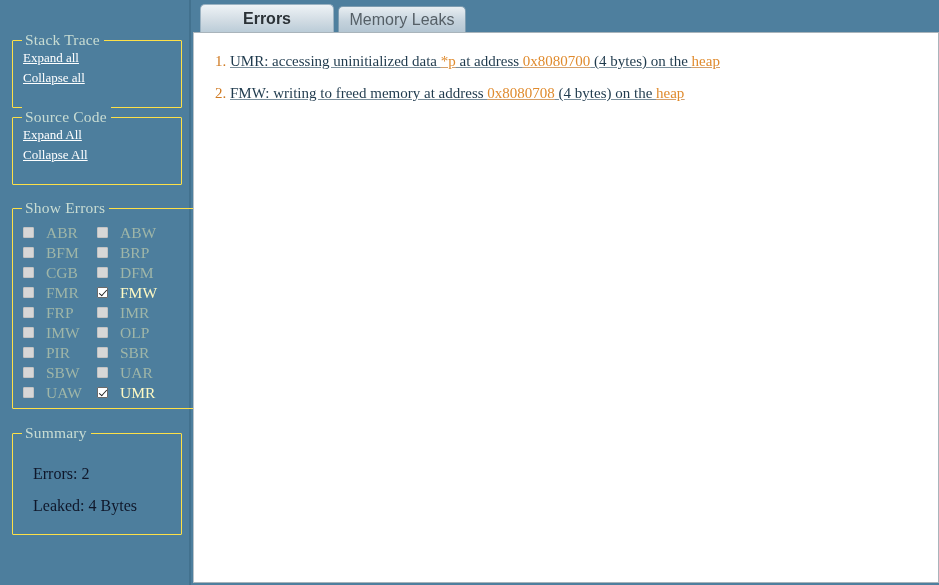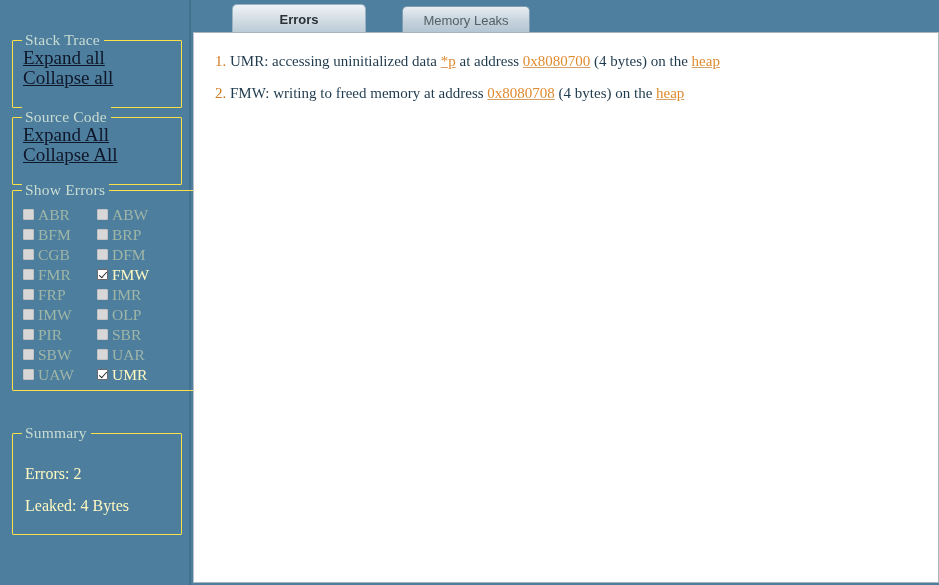--- a/index.html
+++ b/index.html
@@ -46,48 +46,48 @@
     background: #4d7e9d;
     padding: 0 4px 0 3px;
     font-size: 15.5px;
     color: #c8dcd3;
     letter-spacing: 0.2px;
     white-space: nowrap;
     line-height: 20px;
   }
   .link {
     display: block;
-    color: #0f172a;
+    color: #ffffff;
     text-decoration: underline;
-    font-size: 19px;
+    font-size: 13px;
     line-height: 19.5px;
     white-space: nowrap;
     cursor: pointer;
   }
 
   
   #grp-stack  { left: 12px; top: 40px;  width: 170px; height: 68px; }
   #grp-source { left: 12px; top: 117px; width: 170px; height: 68px; }
-  #grp-errors { left: 12px; top: 190px; width: 184px; height: 201px; }
+  #grp-errors { left: 12px; top: 208px; width: 184px; height: 201px; }
   #grp-summary{ left: 12px; top: 433px; width: 170px; height: 102px; }
 
   .links-wrap { padding: 7px 0 0 10px; }
 
   
   .cb-grid {
     padding: 13px 0 0 10px;
     display: grid;
     grid-template-columns: 74px 74px;
     grid-auto-rows: 20px;
     column-gap: 0px;
   }
   .cb-item {
     display: flex;
     align-items: center;
-    gap: 4px;
+    gap: 12px;
     white-space: nowrap;
   }
   .cb-box {
     width: 11px;
     height: 11px;
     box-sizing: border-box;
     background: #d7d7d7;
     border: 1px solid #c3c3c3;
     flex: 0 0 auto;
     position: relative;
@@ -114,23 +114,24 @@
     line-height: 17px;
   }
   .cb-item.on .cb-label {
     color: #fef9c3;
   }
 
   
   .summary-wrap { padding: 24px 0 0 12px; }
   .summary-line {
     font-size: 16px;
-    color: #fef9c3;
+    color: #0f172a;
     line-height: 32px;
     white-space: nowrap;
+    margin-left: 8px;
   }
 
   
   .content {
     position: absolute;
     left: 193px;
     top: 0;
     width: 746px;
     height: 585px;
     background: #4e7f9e;
@@ -156,24 +157,23 @@
     display: flex;
     align-items: center;
     justify-content: center;
     border-top-left-radius: 5px;
     border-top-right-radius: 5px;
     border: 1px solid #7d9cb0;
     border-bottom: none;
     background: linear-gradient(to bottom, #e8eef2 0%, #c4d2dc 55%, #b3c5d2 100%);
     color: #555f66;
     font-family: "Liberation Sans", sans-serif;
-    font-size: 13px;
+    font-size: 16px;
     white-space: nowrap;
     cursor: pointer;
-    margin-left: 32px;
   }
   .tab.active {
     background: linear-gradient(to bottom, #eef3f6 0%, #cfdae2 60%, #b9cbd7 100%);
     color: #2b3237;
     font-weight: bold;
     border-color: #9ab2c2;
     height: 29px;
   }
   .tab#tab-errors { min-width: 134px; }
   .tab#tab-warnings { min-width: 130px; }
@@ -197,20 +197,21 @@
     list-style: decimal;
   }
   .err-list li {
     color: #d07a22;
     font-size: 15px;
     line-height: 32px;
     font-family: "Liberation Serif", "DejaVu Serif", serif;
   }
   .err-text {
     color: #1f3a4d;
+    text-decoration: underline;
     text-decoration-color: #7b8f9c;
     font-size: 15px;
     cursor: pointer;
   }
   .hl {
     color: #e08b2e;
     text-decoration: underline;
     text-decoration-color: #d5a06a;
     cursor: pointer;
   }

